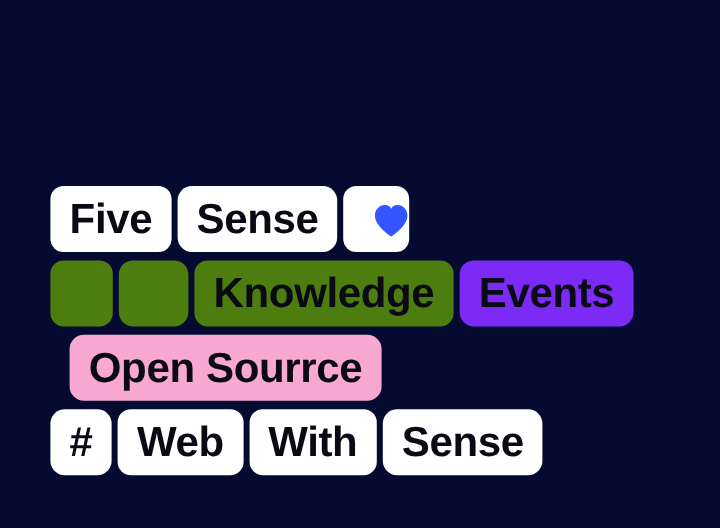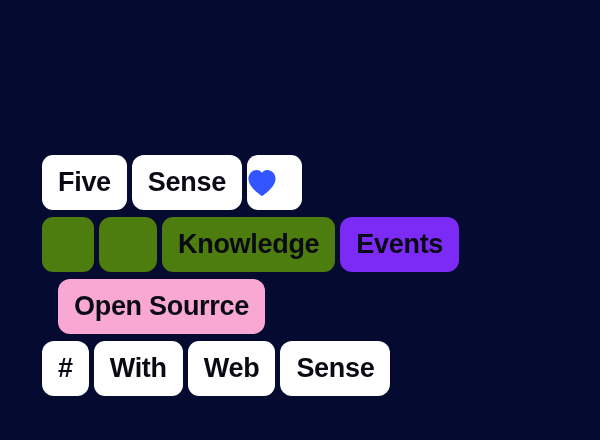--- a/index.html
+++ b/index.html
@@ -36,23 +36,23 @@
     flex-direction: row;
     gap: 5px;
     align-items: stretch;
   }
 
   .tag {
     height: 55px;
     box-sizing: border-box;
     display: flex;
     align-items: center;
-    justify-content: flex-start;
+    justify-content: flex-end;
     padding: 0 16px;
-    font-size: 27px;
+    font-size: 35px;
     font-weight: 700;
     letter-spacing: -0.3px;
     color: #0a0a14;
     white-space: nowrap;
     line-height: 1;
     user-select: none;
   }
 
   
   .shape-round  { border-radius: 11px; }
@@ -126,24 +126,24 @@
       <div class="tag shape-square fill-azure">
         <span>Open Sourrce</span>
       </div>
     </div>
 
     <div class="tag-row">
       <div class="tag shape-square fill-white">
         <span>#</span>
       </div>
       <div class="tag shape-round fill-white">
-        <span>With</span>
+        <span>Web</span>
       </div>
       <div class="tag shape-round fill-white">
-        <span>Web</span>
+        <span>With</span>
       </div>
       <div class="tag shape-square fill-white">
         <span>Sense</span>
       </div>
     </div>
 
   </div>
 </div>
 
 </body></html>

